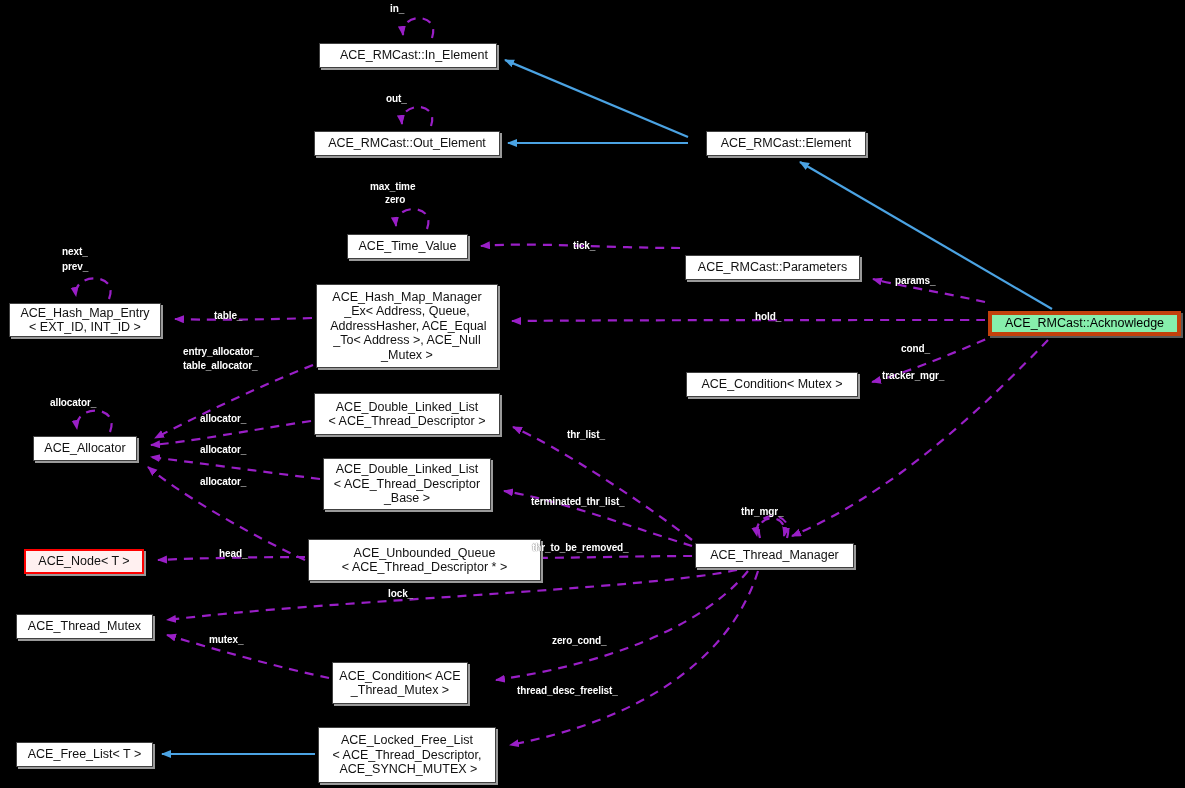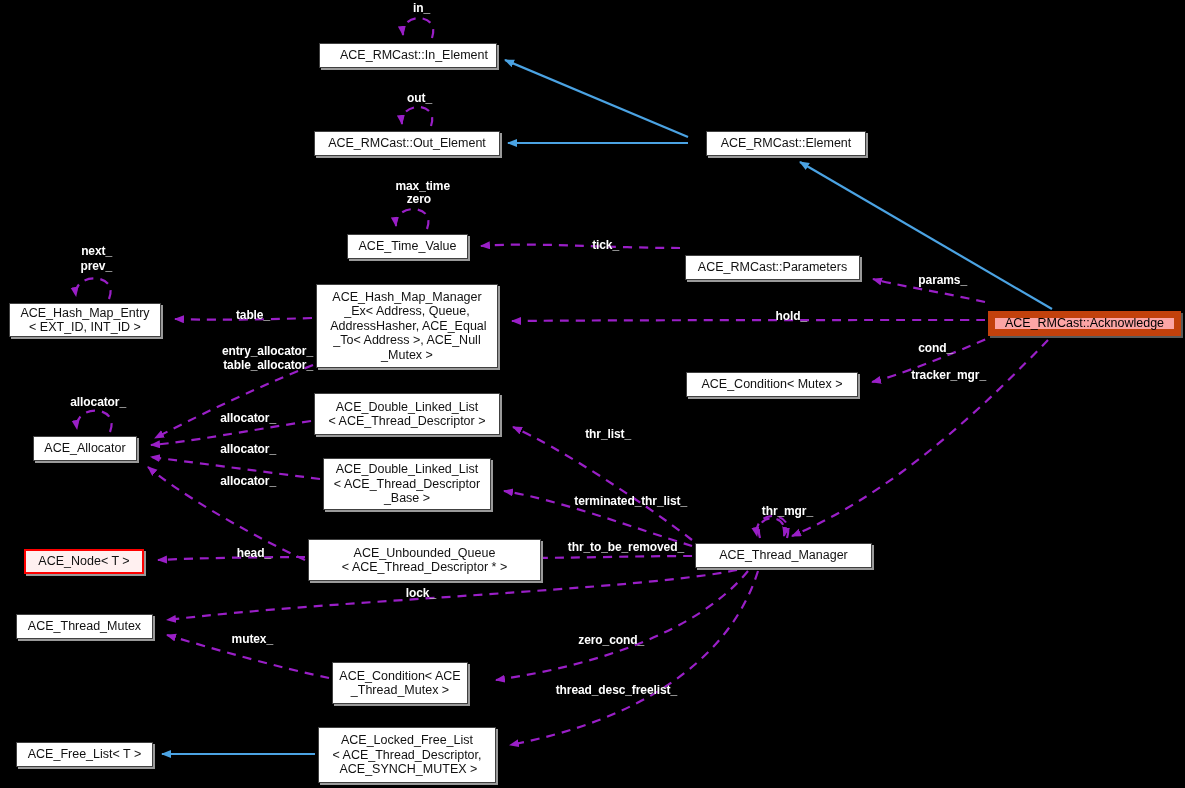--- a/index.html
+++ b/index.html
@@ -33,38 +33,38 @@
     line-height: 14.5px;
     text-align: center;
     display: flex;
     align-items: center;
     justify-content: center;
     white-space: pre;
     box-shadow: 2px 2px 0 0 #9a9a9a;
     cursor: pointer;
   }
   .node.highlight {
-    background: #fca5a5;
-    border: 7px solid #c2410c;
+    background: #86efac;
+    border: 4px solid #c2410c;
     color: #000000;
     box-shadow: 2px 2px 0 0 #5a5a5a;
   }
   .node.focus {
     background: #fff0f0;
     border: 2px solid #ff0000;
     color: #111111;
     box-shadow: 2px 2px 0 0 #9a9a9a;
   }
   .edge-label {
     position: absolute;
     color: #ffffff;
-    font-size: 12px;
+    font-size: 10px;
     line-height: 13px;
     white-space: pre;
-    text-align: right;
+    text-align: left;
     font-weight: bold;
     letter-spacing: -0.1px;
     text-shadow: 0 0 1px #000;
   }
 </style>
 </head>
 <body>
 
 <div id="canvas">
 
@@ -132,21 +132,21 @@
       <div class="node" style="left: 686px; top: 372px; width: 172px; height: 25px;">ACE_Condition&lt; Mutex &gt;</div>
       <div class="node" style="left: 33px; top: 436px; width: 104px; height: 25px;">ACE_Allocator</div>
       <div class="node" style="left: 314px; top: 393px; width: 186px; height: 42px;">ACE_Double_Linked_List
 &lt; ACE_Thread_Descriptor &gt;</div>
       <div class="node" style="left: 323px; top: 458px; width: 168px; height: 52px;">ACE_Double_Linked_List
 &lt; ACE_Thread_Descriptor
 _Base &gt;</div>
       <div class="node focus" style="left: 24px; top: 549px; width: 120px; height: 25px;">ACE_Node&lt; T &gt;</div>
       <div class="node" style="left: 308px; top: 539px; width: 233px; height: 42px;">ACE_Unbounded_Queue
 &lt; ACE_Thread_Descriptor * &gt;</div>
-      <div class="node" style="left: 695px; top: 543px; width: 177px; height: 25px;">ACE_Thread_Manager</div>
+      <div class="node" style="left: 695px; top: 543px; width: 159px; height: 25px;">ACE_Thread_Manager</div>
       <div class="node" style="left: 16px; top: 614px; width: 137px; height: 25px;">ACE_Thread_Mutex</div>
       <div class="node" style="left: 332px; top: 662px; width: 136px; height: 42px;">ACE_Condition&lt; ACE
 _Thread_Mutex &gt;</div>
       <div class="node" style="left: 16px; top: 742px; width: 137px; height: 25px;">ACE_Free_List&lt; T &gt;</div>
       <div class="node" style="left: 318px; top: 727px; width: 178px; height: 56px;">ACE_Locked_Free_List
 &lt; ACE_Thread_Descriptor,
  ACE_SYNCH_MUTEX &gt;</div>
     </div>
   <div id="labels">
       <div class="edge-label" style="left: 390px; top: 2px; width: 40px;">in_</div>

